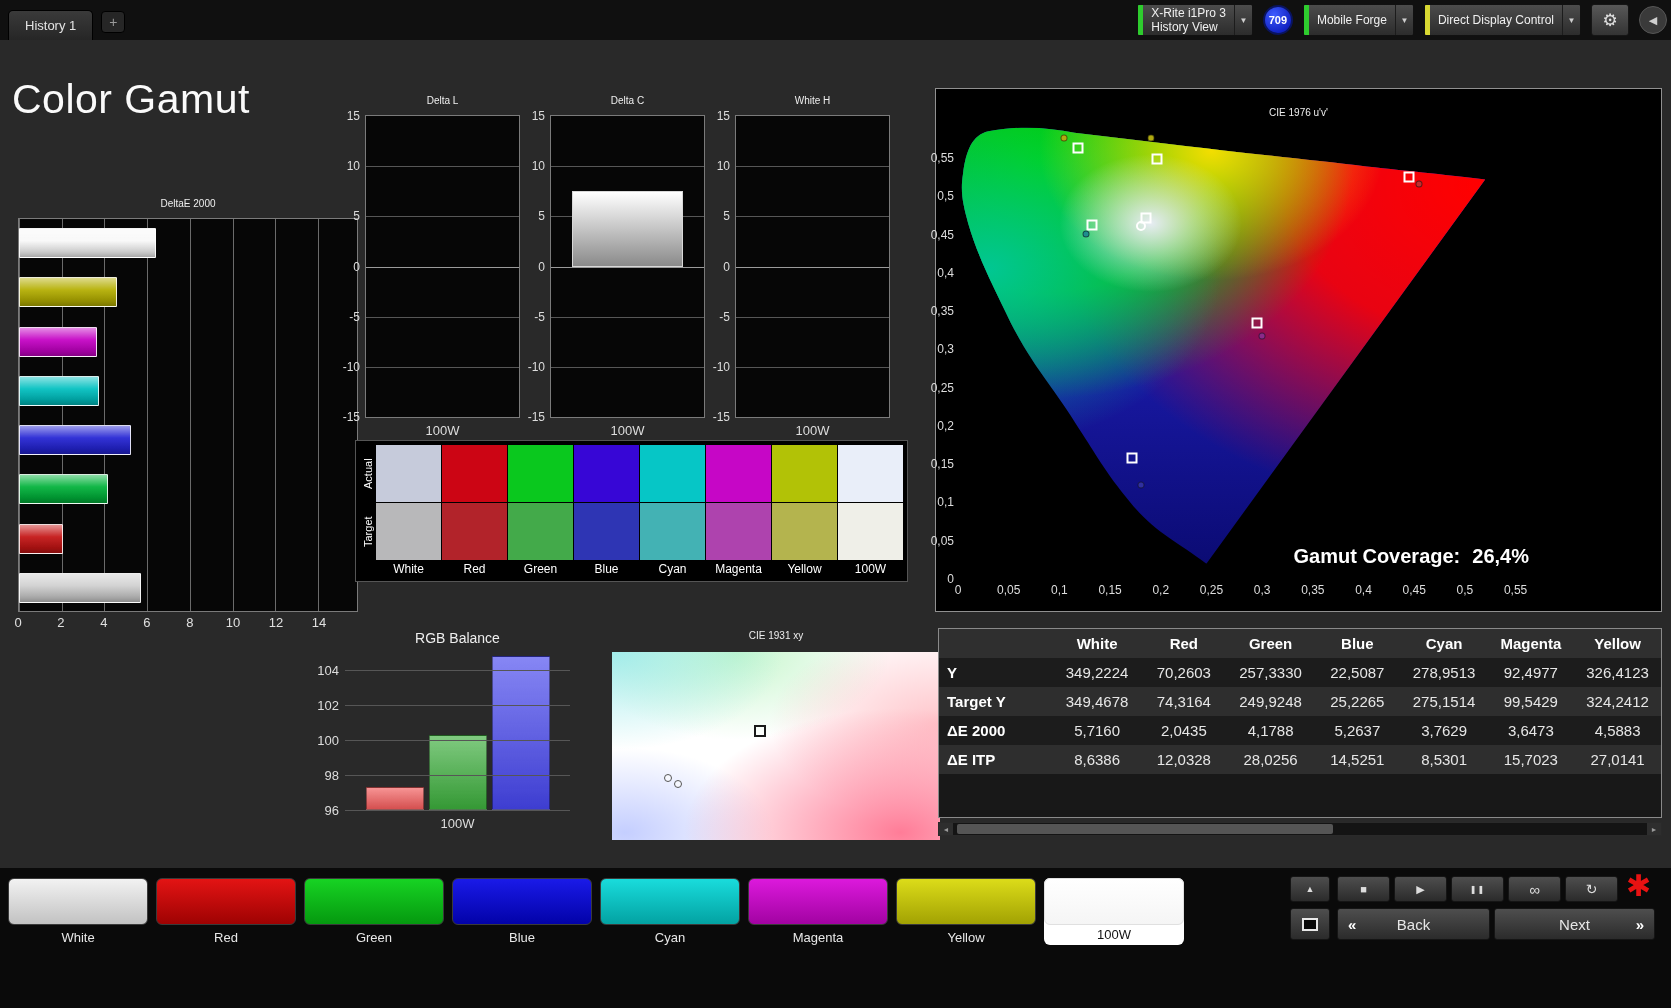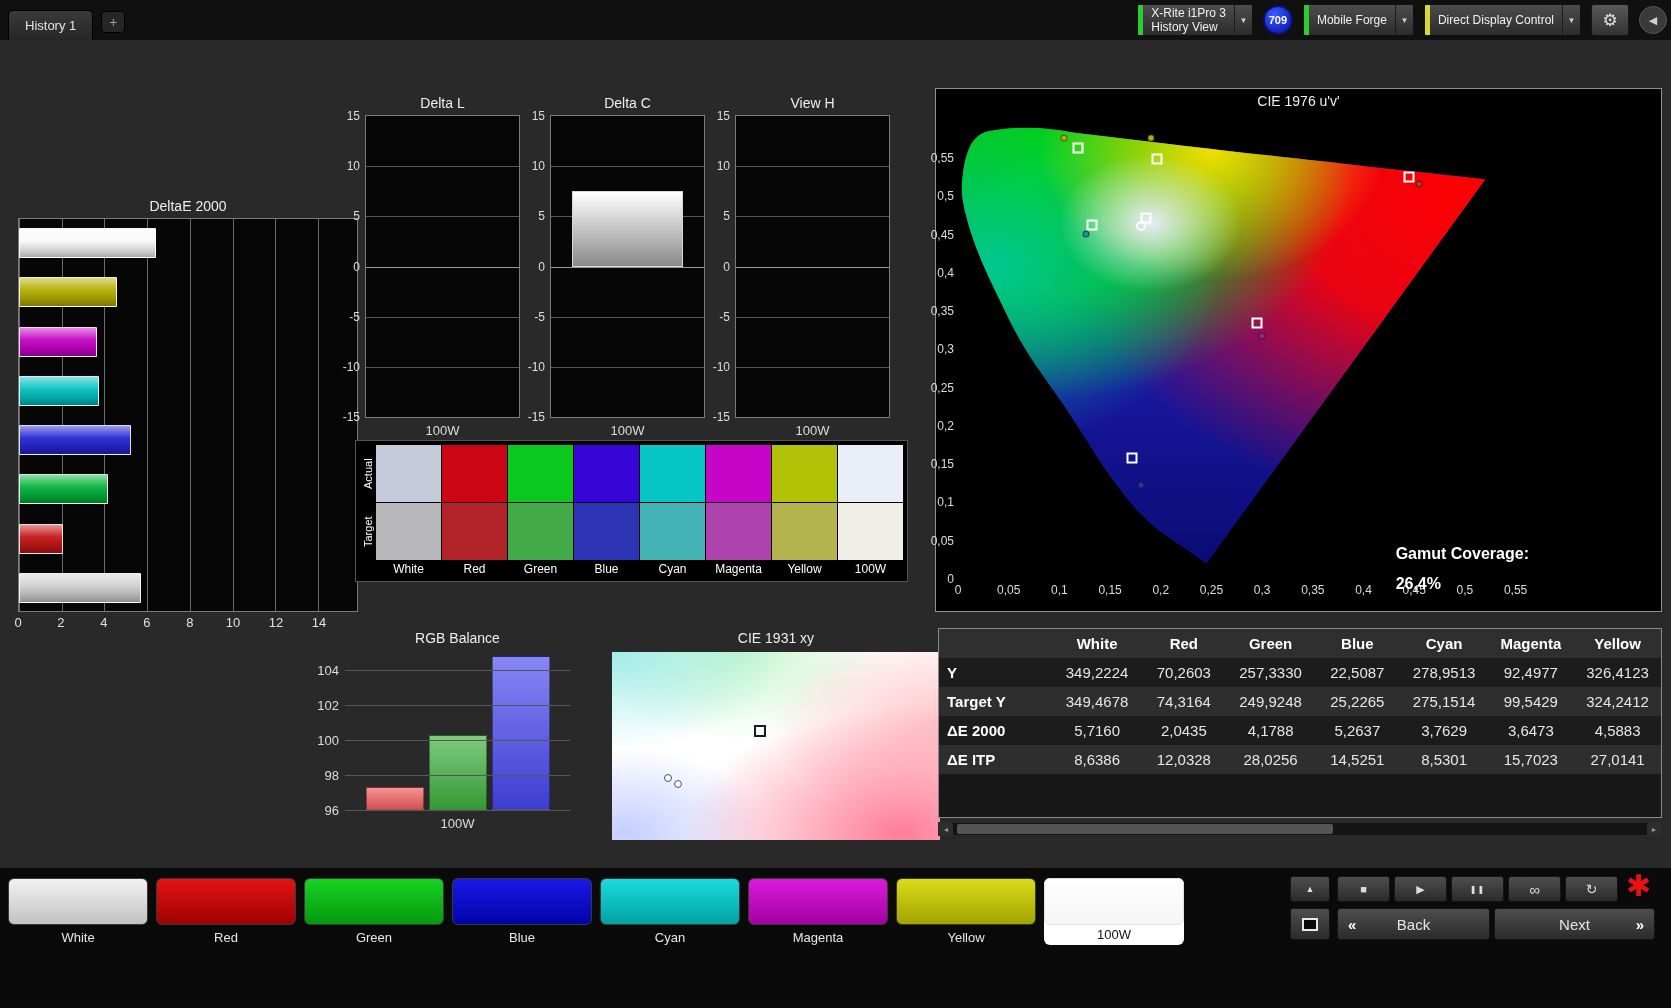--- a/index.html
+++ b/index.html
@@ -27,21 +27,21 @@
   .toolbtn{width:38px;height:32px;background:linear-gradient(180deg,#585858,#333);border:1px solid #161616;border-radius:3px;
            color:#e0e0e0;font-size:17px;display:flex;align-items:center;justify-content:center;}
   .roundbtn{width:28px;height:28px;border-radius:50%;background:#3a3a3a;border:1px solid #565656;color:#cfcfcf;
             font-size:11px;display:flex;align-items:center;justify-content:center;}
 
   
   #page-title{position:absolute;left:12px;top:76px;font-size:41px;font-weight:300;color:#fafafa;letter-spacing:.5px;}
 
   
   #deltae-panel{left:18px;top:198px;width:340px;}
-  .chart-title{text-align:center;font-size:14px;color:#eee;height:18px;}
+  .chart-title{text-align:center;font-size:10px;color:#eee;height:18px;}
   #deltae-plot{position:relative;margin-top:2px;height:394px;border:1px solid #7a7a7a;background:#060606;}
   #deltae-scale{position:absolute;left:0;top:0;bottom:0;width:88.5%;}
   .vgrid{position:absolute;top:0;bottom:0;width:1px;background:#6a6a6a;}
   .hgrid{position:absolute;left:0;right:0;height:1px;background:#565656;}
   .hgrid.bright{background:#9a9a9a;}
   #deltae-bars{position:absolute;left:0;top:0;bottom:0;width:88.5%;}
   .de-row{height:49.25px;position:relative;}
   .de-bar{position:absolute;left:0;top:9px;height:30px;border:1px solid rgba(255,255,255,.85);border-radius:1px;
           background-image:linear-gradient(180deg,rgba(255,255,255,.55),rgba(255,255,255,.07) 42%,rgba(0,0,0,.18) 82%,rgba(0,0,0,.32));}
   #deltae-xticks{position:relative;width:88.5%;height:20px;}
@@ -60,33 +60,33 @@
   #swatch-rowlabels{width:16px;display:flex;flex-direction:column;}
   .rot-label{height:58px;writing-mode:vertical-rl;transform:rotate(180deg);display:flex;align-items:center;justify-content:center;
              color:#fff;font-size:11px;}
   #swatch-cols{flex:1;display:flex;gap:1px;}
   .sw-col{flex:1;display:flex;flex-direction:column;gap:1px;}
   .sw-cell{height:57px;}
   .sw-name{height:16px;text-align:center;font-size:12px;color:#fff;line-height:16px;}
 
   
   #cie1976-panel{left:935px;top:88px;width:727px;height:524px;background:#000;border:1px solid #909090;}
-  #cie1976-title{margin-top:4px;}
+  #cie1976-title{margin-top:18px;}
   #cie1976-plot{position:absolute;left:22px;top:27px;width:588px;height:463px;}
   #cie1976-plot svg{position:absolute;left:0;top:0;width:100%;height:100%;}
   #cie1976-markers{position:absolute;left:0;top:0;right:0;bottom:0;}
   .mk{position:absolute;transform:translate(-50%,-50%);}
   .mk-square{width:11px;height:11px;border:2px solid #fff;background:transparent;}
   .mk-dot{width:7px;height:7px;border-radius:50%;border:1px solid rgba(0,0,0,.5);}
   .mk-circle{width:10px;height:10px;border-radius:50%;border:2px solid #fff;background:transparent;}
   #cie1976-xticks{position:absolute;left:22px;top:494px;width:588px;height:18px;}
   #cie1976-yticks{position:absolute;left:0;top:27px;width:20px;height:463px;}
   .cie-xtick{position:absolute;transform:translateX(-50%);font-size:12px;color:#ddd;white-space:nowrap;}
   .cie-ytick{position:absolute;right:2px;transform:translateY(-50%);font-size:12px;color:#ddd;white-space:nowrap;}
-  #coverage{position:absolute;top:456px;right:132px;font-size:16px;font-weight:bold;color:#fff;display:flex;gap:12px;flex-direction:column;}
+  #coverage{position:absolute;top:456px;right:132px;font-size:20px;font-weight:bold;color:#fff;display:flex;gap:12px;}
 
   
   #current-reading{left:14px;top:645px;width:300px;}
   #cr-title{font-size:27px;color:#f5f5f5;}
   .cr-line{position:absolute;font-size:20px;color:#f5f5f5;display:flex;gap:6px;white-space:nowrap;}
 
   
   #rgb-panel{left:318px;top:630px;width:260px;height:200px;}
   #rgb-title{position:absolute;left:27px;width:225px;text-align:center;font-size:14px;color:#eee;}
   #rgb-plot{position:absolute;left:27px;top:22px;width:225px;height:158px;}
@@ -177,20 +177,21 @@
       </div>
       <div class="toolbtn">
         <span>⚙</span>
       </div>
       <div class="roundbtn">
         <span>◀</span>
       </div>
     </div>
   </div>
 
+  <div id="page-title">Color Gamut</div>
 
   <div class="abs" id="deltae-panel">
     <div class="chart-title">DeltaE 2000</div>
     <div id="deltae-plot">
       <div id="deltae-scale">
           <div class="vgrid" style="left: 0%;"></div>
           <div class="vgrid" style="left: 14.2857%;"></div>
           <div class="vgrid" style="left: 28.5714%;"></div>
           <div class="vgrid" style="left: 42.8571%;"></div>
           <div class="vgrid" style="left: 57.1429%;"></div>
@@ -269,21 +270,21 @@
           <div class="hgrid" style="top: 66.6667%;"></div>
           <span class="lch-ylab" style="top: 66.6667%;">-5</span>
           <div class="hgrid" style="top: 83.3333%;"></div>
           <span class="lch-ylab" style="top: 83.3333%;">-10</span>
           <span class="lch-ylab" style="top: 100%;">-15</span>
           <div class="lch-bar" style="height: 25%; bottom: 50%;"></div>
         </div>
         <div class="lch-xlabel">100W</div>
       </div>
       <div class="lch-panel" style="left: 370px;">
-        <div class="chart-title">View H</div>
+        <div class="chart-title">White H</div>
         <div class="lch-plot">
           <span class="lch-ylab" style="top: 0%;">15</span>
           <div class="hgrid" style="top: 16.6667%;"></div>
           <span class="lch-ylab" style="top: 16.6667%;">10</span>
           <div class="hgrid" style="top: 33.3333%;"></div>
           <span class="lch-ylab" style="top: 33.3333%;">5</span>
           <div class="hgrid bright" style="top: 50%;"></div>
           <span class="lch-ylab" style="top: 50%;">0</span>
           <div class="hgrid" style="top: 66.6667%;"></div>
           <span class="lch-ylab" style="top: 66.6667%;">-5</span>

